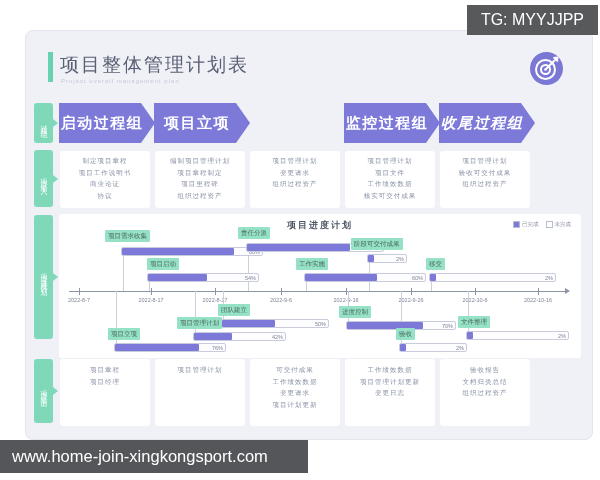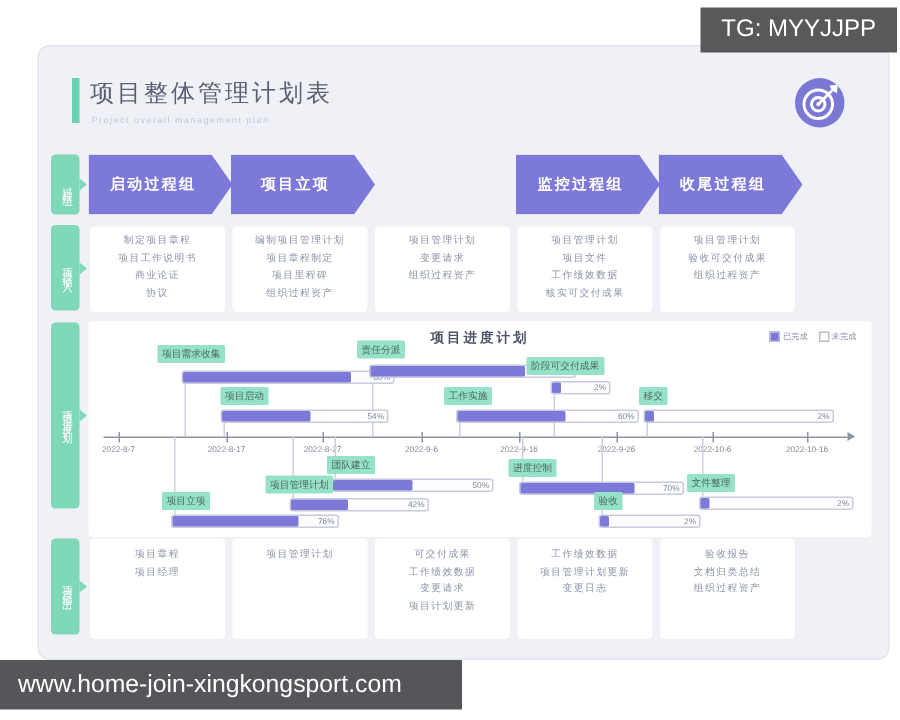--- a/index.html
+++ b/index.html
@@ -15,40 +15,40 @@
   .footer-bar{
     position:absolute;left:0;top:440px;width:296px;height:33px;line-height:33px;
     background:#545659;color:#fff;font-size:16.5px;padding-left:12px;z-index:30;
   }
   
   .slide{
     position:absolute;left:25px;top:30px;width:566px;height:408px;
     background:#eff1f7;border:1px solid #e2e4ee;border-radius:8px;
   }
   .accent-bar{position:absolute;left:22px;top:21px;width:5px;height:30px;background:#68d2b0;}
-  .page-title{position:absolute;left:34px;top:21px;font-size:16px;color:#5a6073;letter-spacing:2px;}
+  .page-title{position:absolute;left:34px;top:21px;font-size:19px;color:#5a6073;letter-spacing:2px;}
   .page-subtitle{position:absolute;left:35px;top:47px;font-size:6px;color:#c4c9da;letter-spacing:1px;}
   .title-icon{position:absolute;right:27px;top:19px;width:37px;height:37px;}
   
   .side-tab{
     position:absolute;background:#7fd8b8;border-radius:3px;color:#fff;
     display:flex;align-items:center;justify-content:center;
   }
   .side-tab span{writing-mode:vertical-rl;font-size:7px;letter-spacing:3px;}
   .side-tab::after{
     content:"";position:absolute;left:100%;top:50%;margin-top:-4px;
     border:4px solid transparent;border-left:5px solid #7fd8b8;
   }
   
   .arrow{
     position:absolute;top:72px;height:40px;background:#7c79d9;
     clip-path:polygon(0 0,calc(100% - 14px) 0,100% 50%,calc(100% - 14px) 100%,0 100%);
     display:flex;align-items:center;justify-content:center;
   }
-  .arrow span{color:#fff;font-size:10px;font-weight:bold;letter-spacing:1.5px;padding-right:10px;}
+  .arrow span{color:#fff;font-size:15px;font-weight:bold;letter-spacing:1.5px;padding-right:10px;}
   
   .io-card{
     position:absolute;background:#ffffff;border-radius:3px;
     display:flex;flex-direction:column;align-items:center;
   }
   .io-line{font-size:6.5px;color:#8a93a6;letter-spacing:1px;line-height:1;}
   
   .chart-card{position:absolute;background:#ffffff;border-radius:3px;}
   .chart-title{position:absolute;left:0;right:0;top:5px;text-align:center;font-size:9px;font-weight:bold;color:#4d5566;letter-spacing:2px;}
   .legend{position:absolute;right:10px;top:7px;display:flex;gap:7px;}
@@ -212,21 +212,21 @@
     </div>
     <div class="arrow" style="left: 33px; width: 96px;">
       <span>启动过程组</span>
     </div>
     <div class="arrow" style="left: 128px; width: 96px;">
       <span>项目立项</span>
     </div>
     <div class="arrow" style="left: 318px; width: 96px;">
       <span>监控过程组</span>
     </div>
-    <div class="arrow" style="left: 413px; width: 96px;">
+    <div class="arrow" style="left: 413px; width: 96px; font-style: italic;">
       <span>收尾过程组</span>
     </div>
     <div class="io-card" style="left: 34px; top: 120px; width: 90px; height: 57px; padding-top: 7px; gap: 5px; box-sizing: border-box;">
       <div class="io-line">制定项目章程</div>
       <div class="io-line">项目工作说明书</div>
       <div class="io-line">商业论证</div>
       <div class="io-line">协议</div>
     </div>
     <div class="io-card" style="left: 129px; top: 120px; width: 90px; height: 57px; padding-top: 7px; gap: 5px; box-sizing: border-box;">
       <div class="io-line">编制项目管理计划</div>

